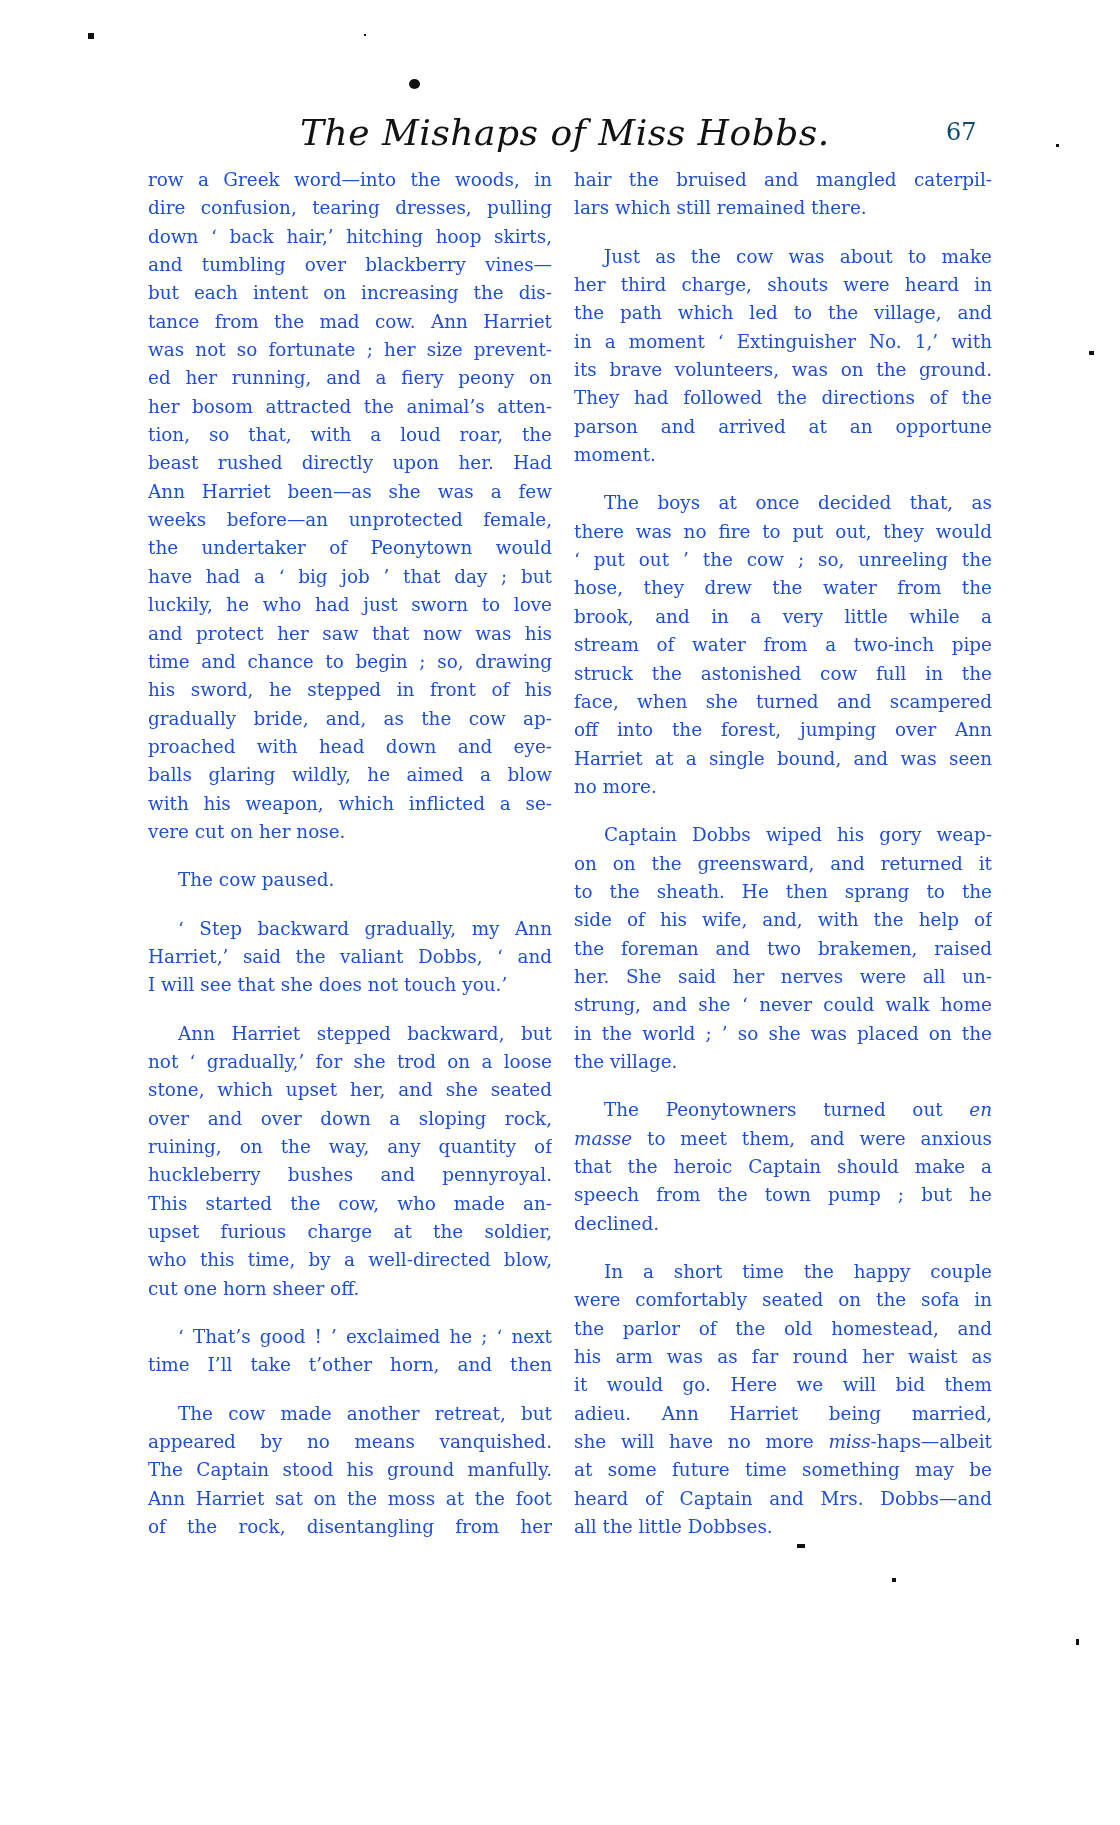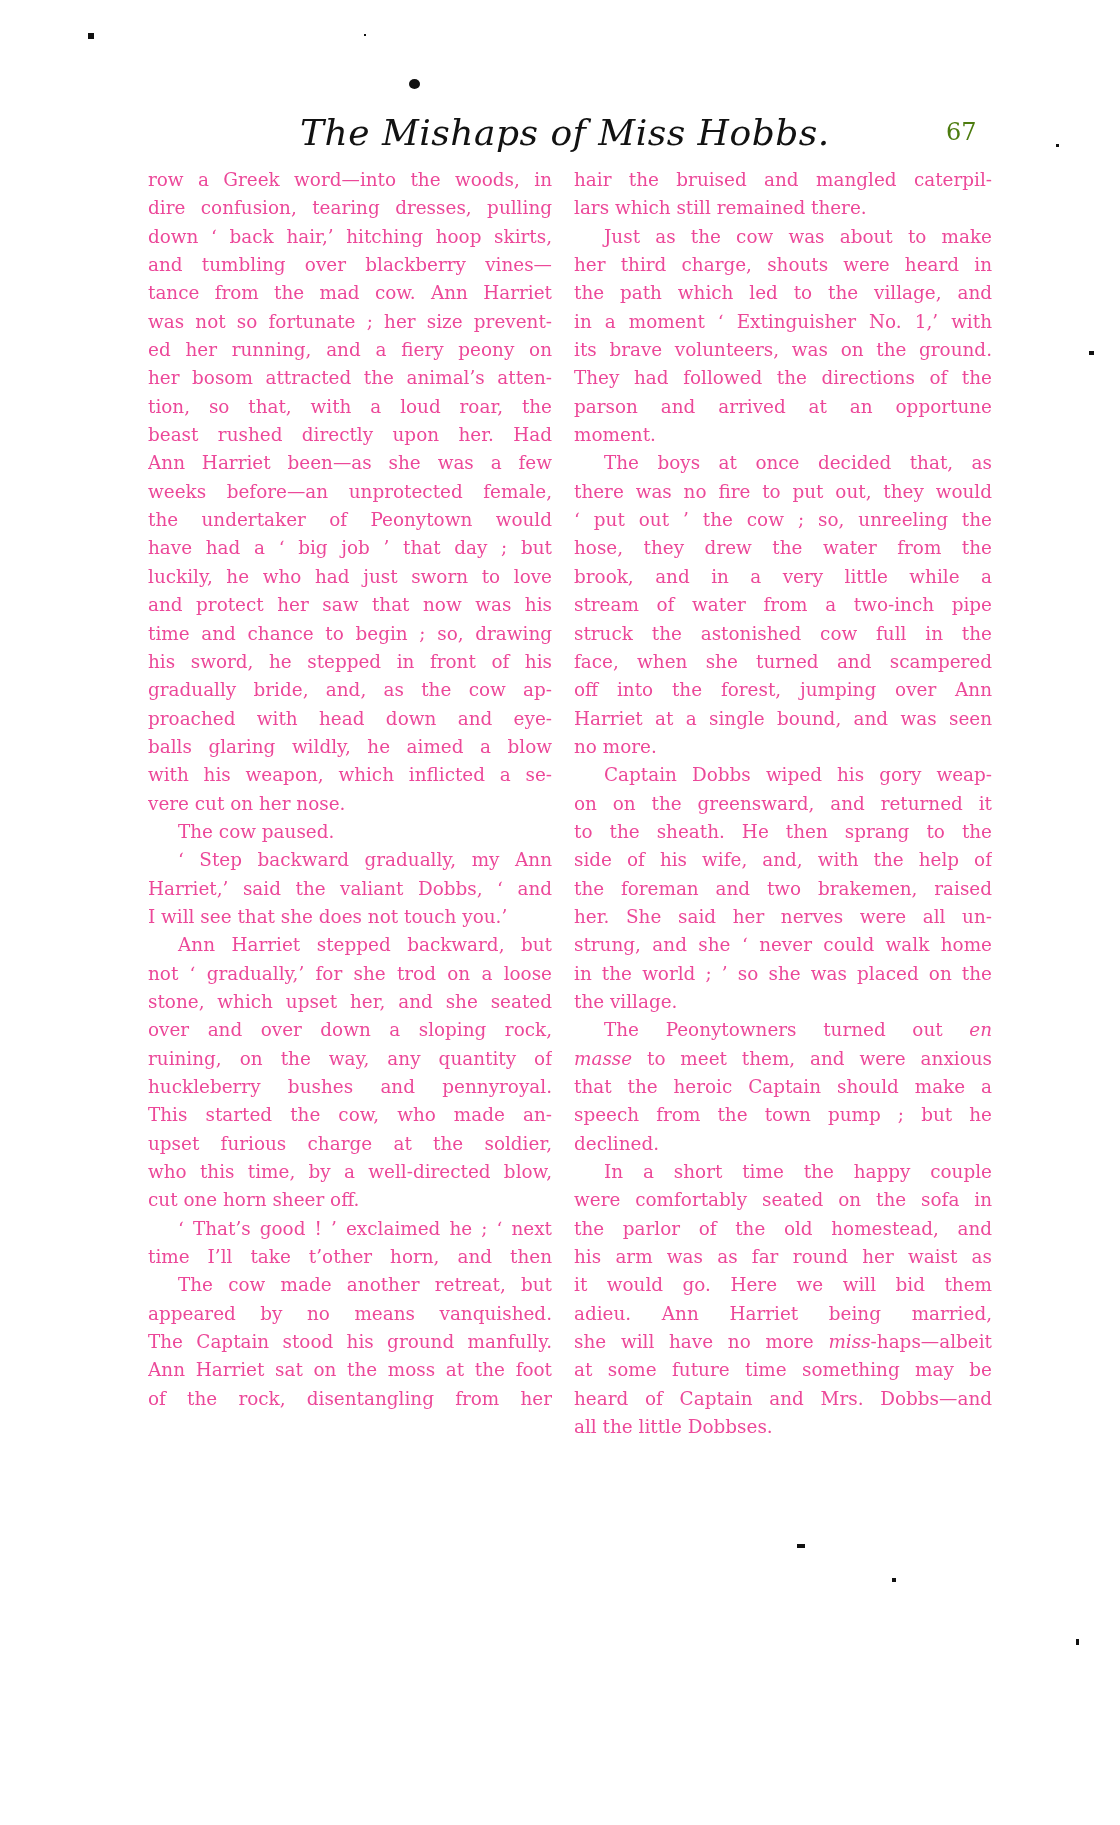--- a/index.html
+++ b/index.html
@@ -26,44 +26,45 @@
     font-size: 36px;
     letter-spacing: 0.5px;
     color: #121212;
     white-space: nowrap;
   }
   .page-num {
     position: absolute;
     top: 118px;
     left: 946px;
     font-size: 24px;
-    color: #4d7c0f;
+    color: #0c4a6e;
   }
   .col {
     position: absolute;
     top: 166px;
     font-size: 18.4px;
     line-height: 28.35px;
-    color: #ec4899;
+    color: #1d4ed8;
   }
   .col-left  { left: 148px; width: 404px; }
   .col-right { left: 574px; width: 418px; }
   .line {
     height: 28.35px;
     white-space: normal;
     text-align: justify;
     text-align-last: justify;
     overflow: hidden;
   }
   .line.end {
     text-align: right;
     text-align-last: left;
   }
   .line.indent {
     padding-left: 30px;
+    margin-top: 20px;
   }
   .speck {
     position: absolute;
     background: #111;
   }
   .speck.round { border-radius: 50%; }
 </style>
 </head>
 <body>
 
@@ -71,20 +72,21 @@
 
   <div class="running-head">The Mishaps of Miss Hobbs.</div>
 
   <div class="page-num">67</div>
 
   <div class="col col-left" id="col-left">
       <div class="line">row a Greek word—into the woods, in</div>
       <div class="line">dire confusion, tearing dresses, pulling</div>
       <div class="line">down ‘ back hair,’ hitching hoop skirts,</div>
       <div class="line">and tumbling over blackberry vines—</div>
+      <div class="line">but each intent on increasing the dis-</div>
       <div class="line">tance from the mad cow.  Ann Harriet</div>
       <div class="line">was not so fortunate ; her size prevent-</div>
       <div class="line">ed her running, and a fiery peony on</div>
       <div class="line">her bosom attracted the animal’s atten-</div>
       <div class="line">tion, so that, with a loud roar, the</div>
       <div class="line">beast rushed directly upon her.  Had</div>
       <div class="line">Ann Harriet been—as she was a few</div>
       <div class="line">weeks before—an unprotected female,</div>
       <div class="line">the undertaker of Peonytown would</div>
       <div class="line">have had a ‘ big job ’ that day ; but</div>

